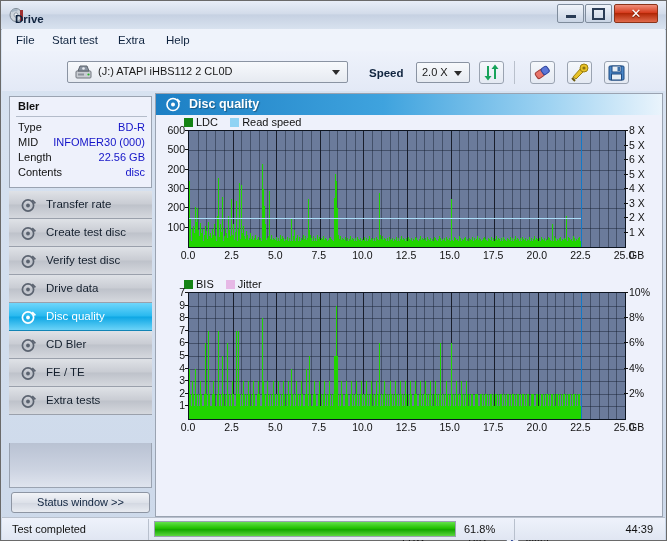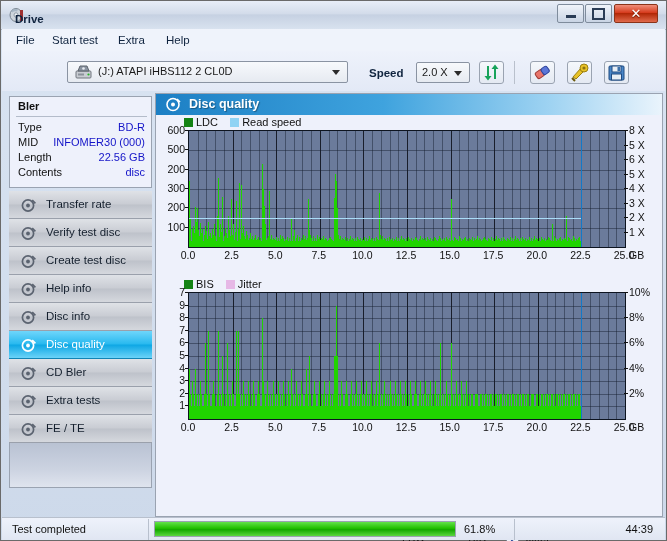--- a/index.html
+++ b/index.html
@@ -318,45 +318,37 @@
             <path d="M11.2 3.2 L14.4 6.4" stroke="#5b6370" stroke-width="1.7" fill="none"></path>
           </svg></span>
         <span class="lbl">Transfer rate</span>
       </div>
       <div class="side-item">
         <span class="ico"><svg width="16" height="16" viewBox="0 0 16 16">
             <circle cx="7" cy="8.5" r="5.6" fill="none" stroke="#5b6370" stroke-width="1.7"></circle>
             <circle cx="7" cy="8.5" r="1.9" fill="#5b6370"></circle>
             <path d="M11.2 3.2 L14.4 6.4" stroke="#5b6370" stroke-width="1.7" fill="none"></path>
           </svg></span>
+        <span class="lbl">Create test disc</span>
+      </div>
+      <div class="side-item">
+        <span class="ico"><svg width="16" height="16" viewBox="0 0 16 16">
+            <circle cx="7" cy="8.5" r="5.6" fill="none" stroke="#5b6370" stroke-width="1.7"></circle>
+            <circle cx="7" cy="8.5" r="1.9" fill="#5b6370"></circle>
+            <path d="M11.2 3.2 L14.4 6.4" stroke="#5b6370" stroke-width="1.7" fill="none"></path>
+          </svg></span>
         <span class="lbl">Verify test disc</span>
       </div>
       <div class="side-item">
         <span class="ico"><svg width="16" height="16" viewBox="0 0 16 16">
             <circle cx="7" cy="8.5" r="5.6" fill="none" stroke="#5b6370" stroke-width="1.7"></circle>
             <circle cx="7" cy="8.5" r="1.9" fill="#5b6370"></circle>
             <path d="M11.2 3.2 L14.4 6.4" stroke="#5b6370" stroke-width="1.7" fill="none"></path>
           </svg></span>
-        <span class="lbl">Create test disc</span>
-      </div>
-      <div class="side-item">
-        <span class="ico"><svg width="16" height="16" viewBox="0 0 16 16">
-            <circle cx="7" cy="8.5" r="5.6" fill="none" stroke="#5b6370" stroke-width="1.7"></circle>
-            <circle cx="7" cy="8.5" r="1.9" fill="#5b6370"></circle>
-            <path d="M11.2 3.2 L14.4 6.4" stroke="#5b6370" stroke-width="1.7" fill="none"></path>
-          </svg></span>
-        <span class="lbl">Help info</span>
-      </div>
-      <div class="side-item">
-        <span class="ico"><svg width="16" height="16" viewBox="0 0 16 16">
-            <circle cx="7" cy="8.5" r="5.6" fill="none" stroke="#5b6370" stroke-width="1.7"></circle>
-            <circle cx="7" cy="8.5" r="1.9" fill="#5b6370"></circle>
-            <path d="M11.2 3.2 L14.4 6.4" stroke="#5b6370" stroke-width="1.7" fill="none"></path>
-          </svg></span>
-        <span class="lbl">Disc info</span>
+        <span class="lbl">Drive data</span>
       </div>
       <div class="side-item sel">
         <span class="ico"><svg width="16" height="16" viewBox="0 0 16 16">
             <circle cx="7" cy="8.5" r="5.6" fill="none" stroke="#ffffff" stroke-width="1.7"></circle>
             <circle cx="7" cy="8.5" r="1.9" fill="#ffffff"></circle>
             <path d="M11.2 3.2 L14.4 6.4" stroke="#ffffff" stroke-width="1.7" fill="none"></path>
           </svg></span>
         <span class="lbl">Disc quality</span>
       </div>
       <div class="side-item">
@@ -366,32 +358,33 @@
             <path d="M11.2 3.2 L14.4 6.4" stroke="#5b6370" stroke-width="1.7" fill="none"></path>
           </svg></span>
         <span class="lbl">CD Bler</span>
       </div>
       <div class="side-item">
         <span class="ico"><svg width="16" height="16" viewBox="0 0 16 16">
             <circle cx="7" cy="8.5" r="5.6" fill="none" stroke="#5b6370" stroke-width="1.7"></circle>
             <circle cx="7" cy="8.5" r="1.9" fill="#5b6370"></circle>
             <path d="M11.2 3.2 L14.4 6.4" stroke="#5b6370" stroke-width="1.7" fill="none"></path>
           </svg></span>
-        <span class="lbl">Extra tests</span>
+        <span class="lbl">FE / TE</span>
       </div>
       <div class="side-item">
         <span class="ico"><svg width="16" height="16" viewBox="0 0 16 16">
             <circle cx="7" cy="8.5" r="5.6" fill="none" stroke="#5b6370" stroke-width="1.7"></circle>
             <circle cx="7" cy="8.5" r="1.9" fill="#5b6370"></circle>
             <path d="M11.2 3.2 L14.4 6.4" stroke="#5b6370" stroke-width="1.7" fill="none"></path>
           </svg></span>
-        <span class="lbl">FE / TE</span>
+        <span class="lbl">Extra tests</span>
       </div>
     </div>
   <div id="sidebar-filler"></div>
+  <div id="status-window-btn">Status window &gt;&gt;</div>
 
   <div id="main">
     <div id="panel-header">
       <span class="ico">
         <svg width="15" height="15" viewBox="0 0 15 15">
           <circle cx="7" cy="7.5" r="6" fill="none" stroke="#ffffff" stroke-width="1.6"></circle>
           <circle cx="7" cy="7.5" r="2" fill="#ffffff"></circle>
           <path d="M11 2 L14 5" stroke="#ffffff" stroke-width="1.6"></path>
         </svg>
       </span>

